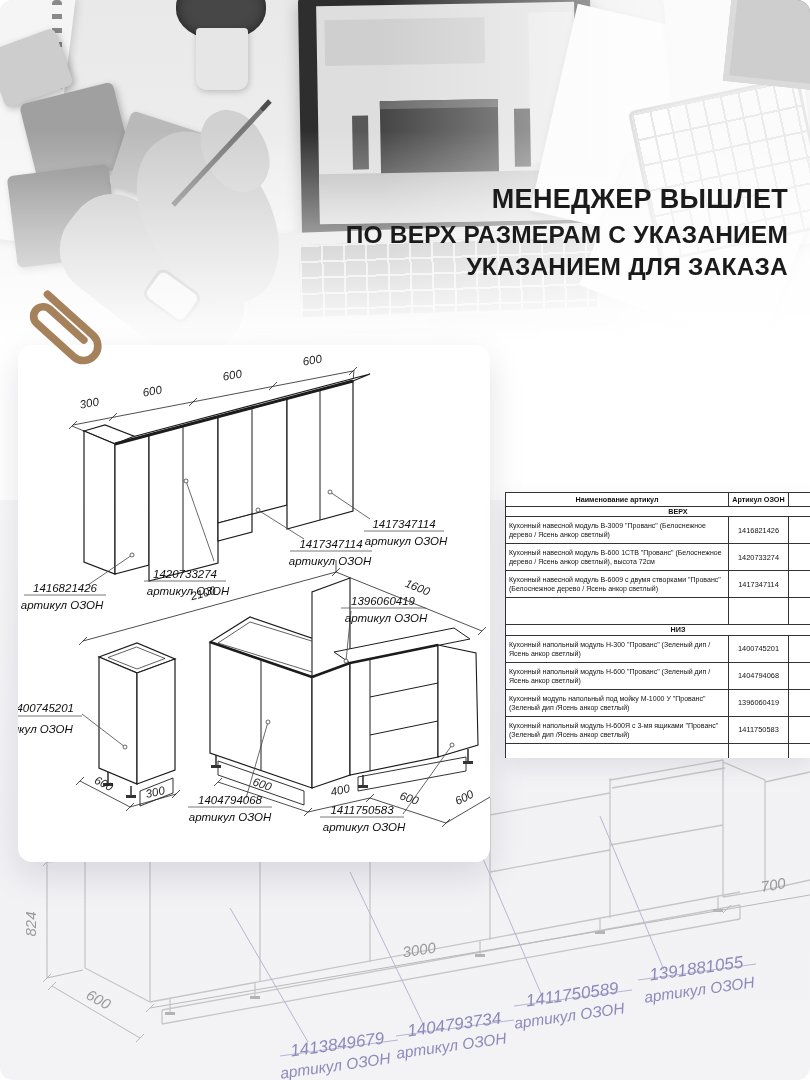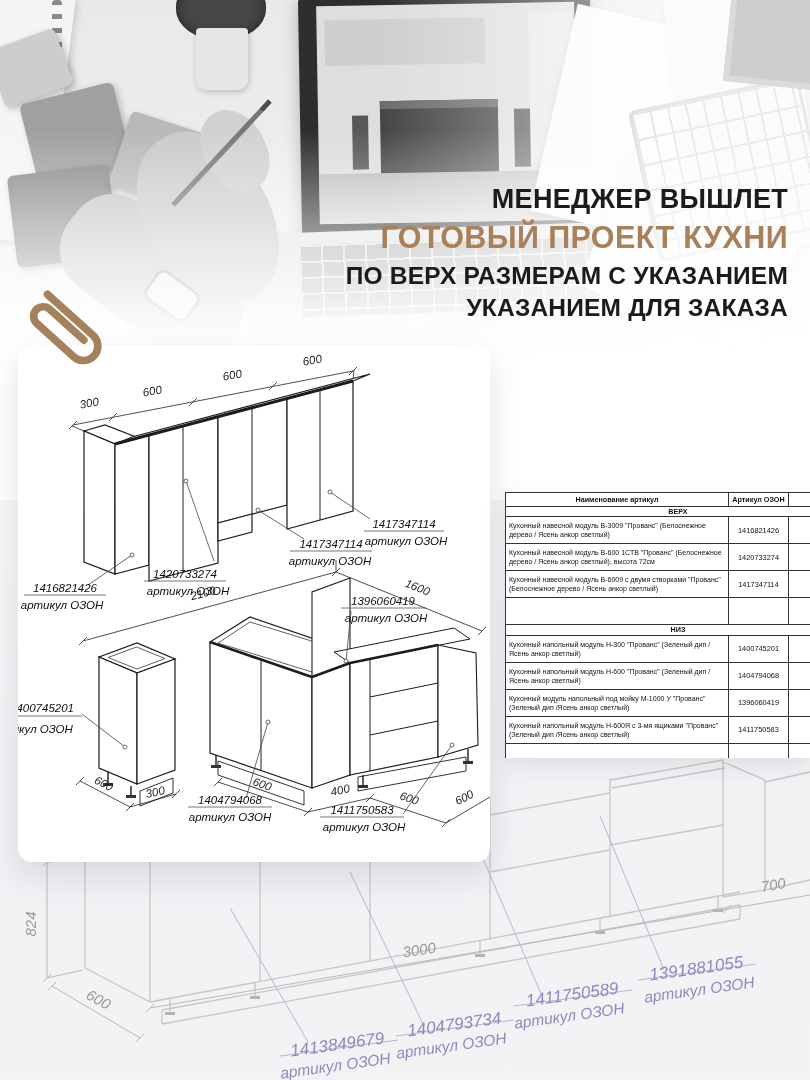--- a/index.html
+++ b/index.html
@@ -1,18 +1,18 @@
 <!DOCTYPE html>
 <html><head>
 <meta charset="utf-8">
 <style>
   html,body{margin:0;padding:0;background:#fff;}
   .stage{position:relative;width:810px;height:1080px;overflow:hidden;
          background:linear-gradient(180deg,#ffffff 0%,#fafafb 35%,#f2f2f5 75%,#f3f3f5 100%);
-         font-family:"Liberation Sans","DejaVu Sans",sans-serif;}
+         font-family:"Liberation Sans","DejaVu Sans",sans-serif;border-radius:13px;}
   .abs{position:absolute;}
 
   
   .photo{left:0;top:0;width:810px;height:500px;overflow:hidden;}
   .photo .base{left:0;top:0;width:810px;height:360px;background:linear-gradient(180deg,#e9e9e9,#f2f2f2);}
   .notebook{left:-34px;top:-10px;width:95px;height:250px;background:#f5f5f5;transform:rotate(7deg);box-shadow:2px 2px 8px rgba(0,0,0,.15);}
   .spiral{left:52px;top:0px;width:10px;height:240px;background:repeating-linear-gradient(180deg,#8a8a8a 0 5px,transparent 5px 14px);border-radius:4px;}
   .tile{border-radius:6px;box-shadow:2px 3px 7px rgba(0,0,0,.25);}
   .t1{left:28px;top:92px;width:96px;height:86px;background:#a0a0a0;transform:rotate(-14deg);}
   .t2{left:12px;top:170px;width:102px;height:92px;background:#8b8b8b;transform:rotate(-7deg);}
@@ -115,21 +115,20 @@
     <div class="abs fingers"></div>
     <div class="abs pencil"></div>
     <div class="abs watch"></div>
     <div class="abs paper p4"></div>
     <div class="abs fade-r"></div>
     <div class="abs fade-v"></div>
   </div>
 
   <div class="abs headline">
     <div class="h-l1">МЕНЕДЖЕР ВЫШЛЕТ</div>
-    <div class="h-l2" style="color:#a8805a;">ГОТОВЫЙ ПРОЕКТ КУХНИ</div>
     <div class="h-l34">ПО ВЕРХ РАЗМЕРАМ С УКАЗАНИЕМ</div>
     <div class="h-l34" style="margin-top:0;">УКАЗАНИЕМ ДЛЯ ЗАКАЗА</div>
   </div>
 
   <svg class="abs bgdraw" viewBox="0 0 810 340">
     <g stroke="#c6c6c6" stroke-width="1.3" fill="none">
       <line x1="85" y1="116" x2="85" y2="228"></line>
       <line x1="150" y1="108" x2="150" y2="262"></line>
       <line x1="85" y1="228" x2="150" y2="262"></line>
       <line x1="150" y1="262" x2="740" y2="152"></line>

